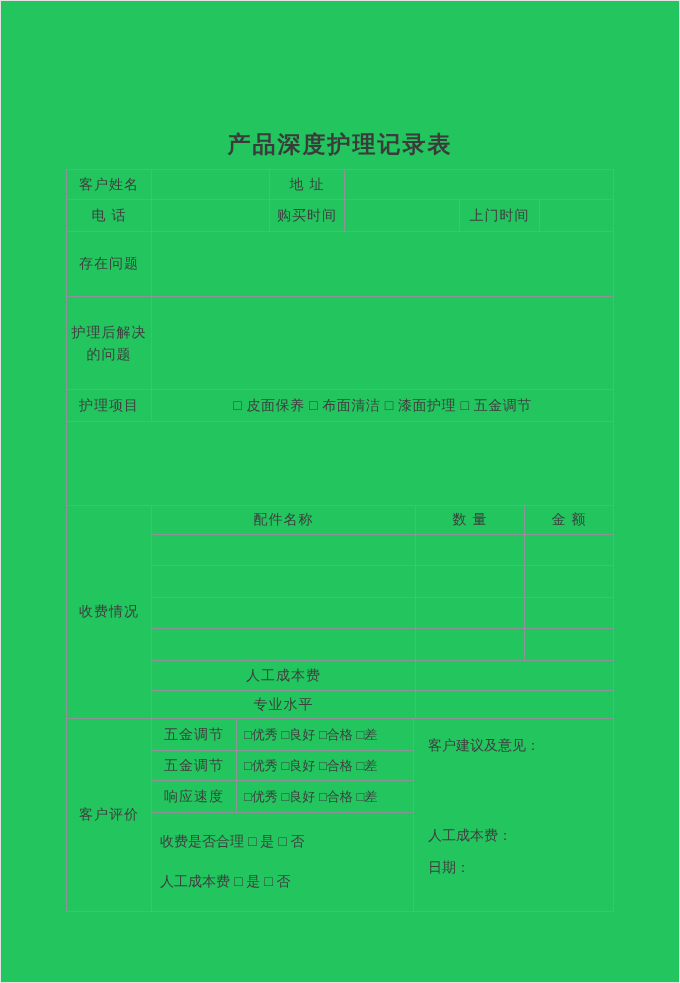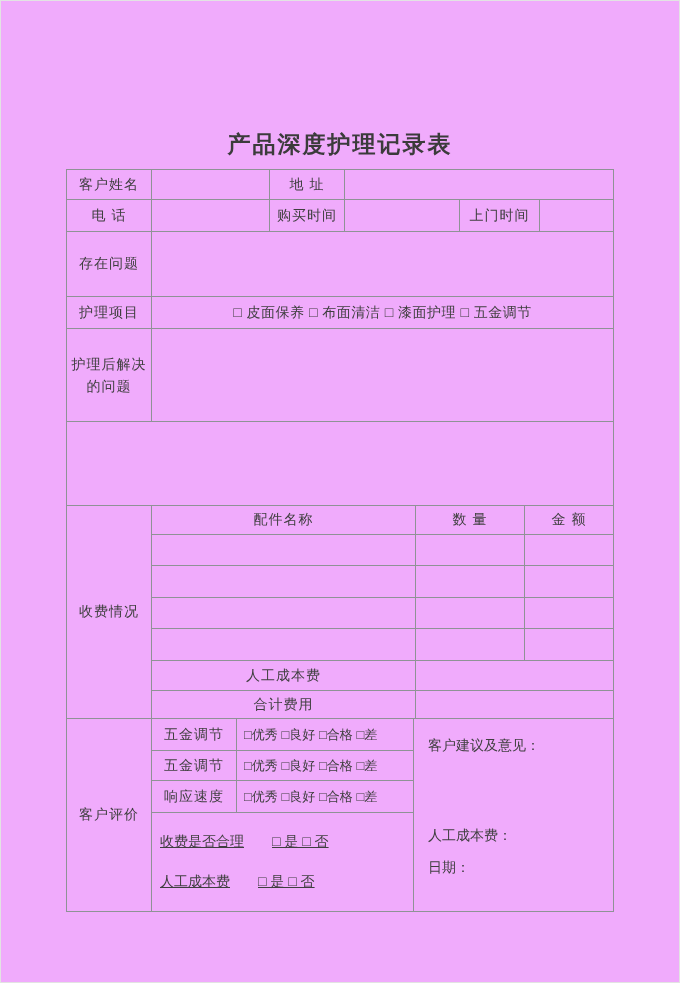--- a/index.html
+++ b/index.html
@@ -1,20 +1,20 @@
 <!DOCTYPE html>
 <html><head>
 <meta charset="utf-8">
 <style>
   html,body{margin:0;padding:0;background:#ffffff;}
   .page{
     position:relative;
     width:680px;height:983px;
     box-sizing:border-box;
-    background:#f0abfc;
+    background:#22c55e;
     border:1px solid #e3e3e3;
     font-family:"Liberation Sans","DejaVu Sans",sans-serif;
     color:#3f3f3f;
   }
   .title{
     position:absolute;top:128px;left:0;right:0;
     text-align:center;
     font-size:23px;font-weight:600;letter-spacing:2px;
     color:#3b3b3b;
   }
@@ -35,22 +35,22 @@
     overflow:hidden;white-space:nowrap;
   }
   .cell.left{justify-content:flex-start;}
   .lbl{letter-spacing:1px;}
   .two-line{flex-direction:column;line-height:22px;white-space:normal;text-align:center;}
   .grow{flex:1 1 auto;}
   .col{display:flex;flex-direction:column;box-sizing:border-box;}
   .chk{letter-spacing:0.5px;}
   .eval-opts{font-size:13px;}
   .other-cell{flex-direction:column;align-items:flex-start;justify-content:center;gap:22px;padding-left:8px;}
-  .other-line{display:flex;align-items:flex-start;text-decoration:underline;}
-  .other-line .yn{margin-left:28px;}
+  .other-line{display:flex;align-items:flex-start;}
+  .other-line .yn{margin-left:4px;}
   .sign-cell{position:relative;white-space:normal;}
   .sign-cell .t1{position:absolute;top:18px;left:14px;}
   .sign-cell .t2{position:absolute;top:108px;left:14px;}
   .sign-cell .t3{position:absolute;top:140px;left:14px;}
 </style>
 </head>
 <body>
 
 <div class="page">
 
@@ -72,31 +72,31 @@
       <div class="cell br" style="width:115px"></div>
       <div class="cell br lbl" style="width:80px">上门时间</div>
       <div class="cell grow"></div>
     </div>
 
     <div class="row bb" style="height:65px">
       <div class="cell br lbl" style="width:85px">存在问题</div>
       <div class="cell grow"></div>
     </div>
 
-    <div class="row bb" style="height:32px">
-      <div class="cell br lbl" style="width:85px">护理项目</div>
-      <div class="cell grow chk">□ 皮面保养  □ 布面清洁  □ 漆面护理  □ 五金调节</div>
-    </div>
-
     <div class="row bb" style="height:93px">
       <div class="cell br two-line lbl" style="width:85px">
         <span>护理后解决</span>
         <span>的问题</span>
       </div>
       <div class="cell grow"></div>
+    </div>
+
+    <div class="row bb" style="height:32px">
+      <div class="cell br lbl" style="width:85px">护理项目</div>
+      <div class="cell grow chk">□ 皮面保养  □ 布面清洁  □ 漆面护理  □ 五金调节</div>
     </div>
 
     <div class="row bb" style="height:84px">
       <div class="cell grow"></div>
     </div>
 
     <div class="row bb" style="height:213px">
       <div class="cell br lbl" style="width:85px">收费情况</div>
       <div class="col grow">
         <div class="row bb" style="height:29px">
@@ -122,21 +122,21 @@
         <div class="row bb" style="height:32px">
           <div class="cell br" style="width:264px"></div>
           <div class="cell br" style="width:109px"></div>
           <div class="cell grow"></div>
         </div>
         <div class="row bb" style="height:30px">
           <div class="cell br lbl" style="width:264px">人工成本费</div>
           <div class="cell grow"></div>
         </div>
         <div class="row" style="height:28px">
-          <div class="cell br lbl" style="width:264px">合计费用</div>
+          <div class="cell br lbl" style="width:264px">专业水平</div>
           <div class="cell grow"></div>
         </div>
       </div>
     </div>
 
     <div class="row grow">
       <div class="cell br lbl" style="width:85px">客户评价</div>
       <div class="col br" style="width:262px">
         <div class="row bb" style="height:32px">
           <div class="cell br lbl" style="width:85px">五金调节</div>

